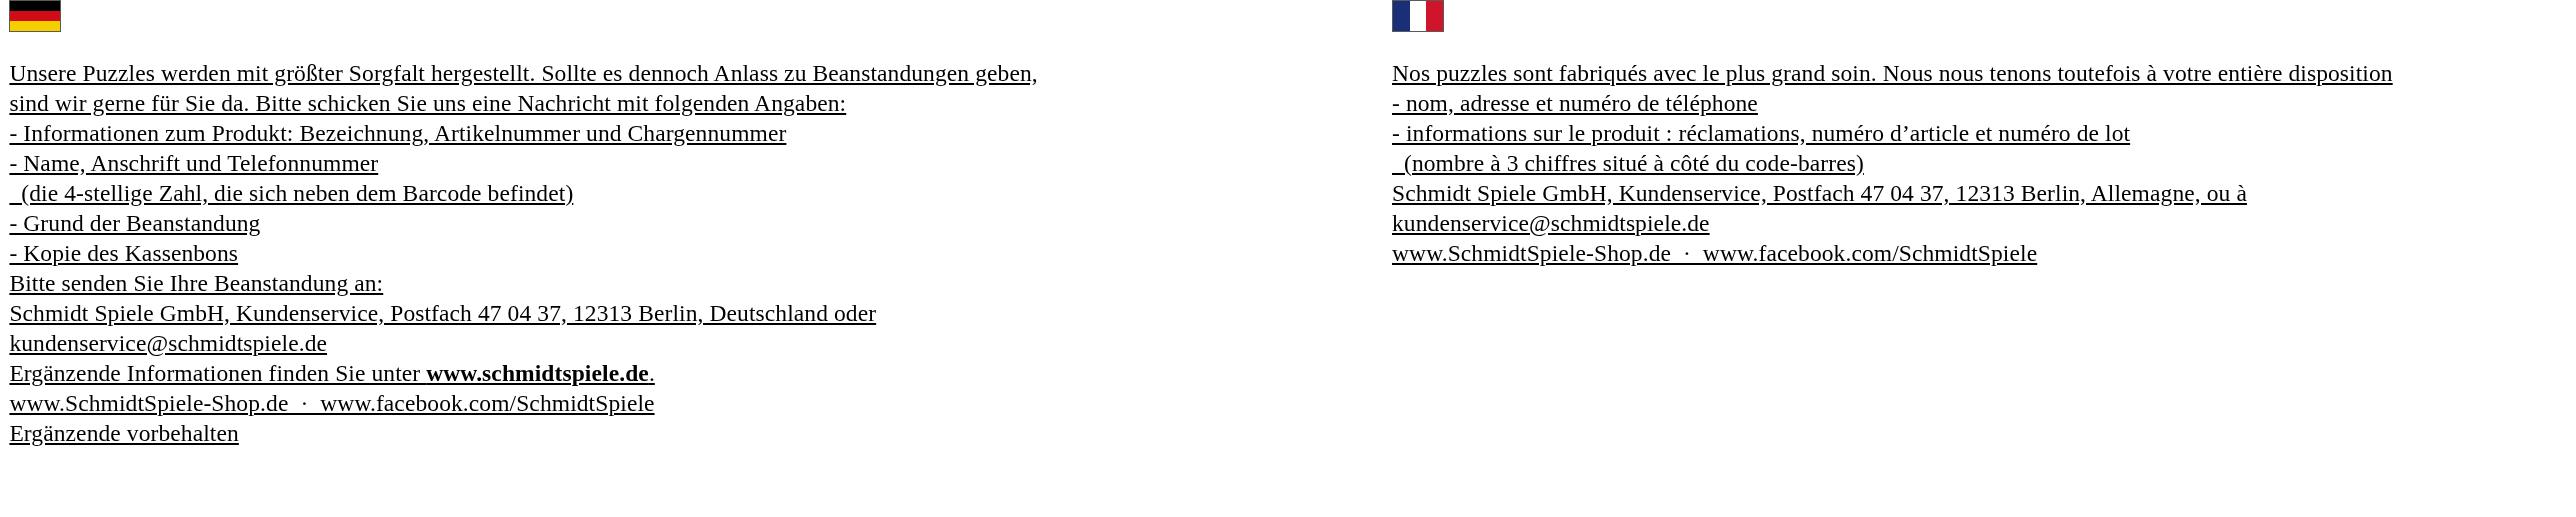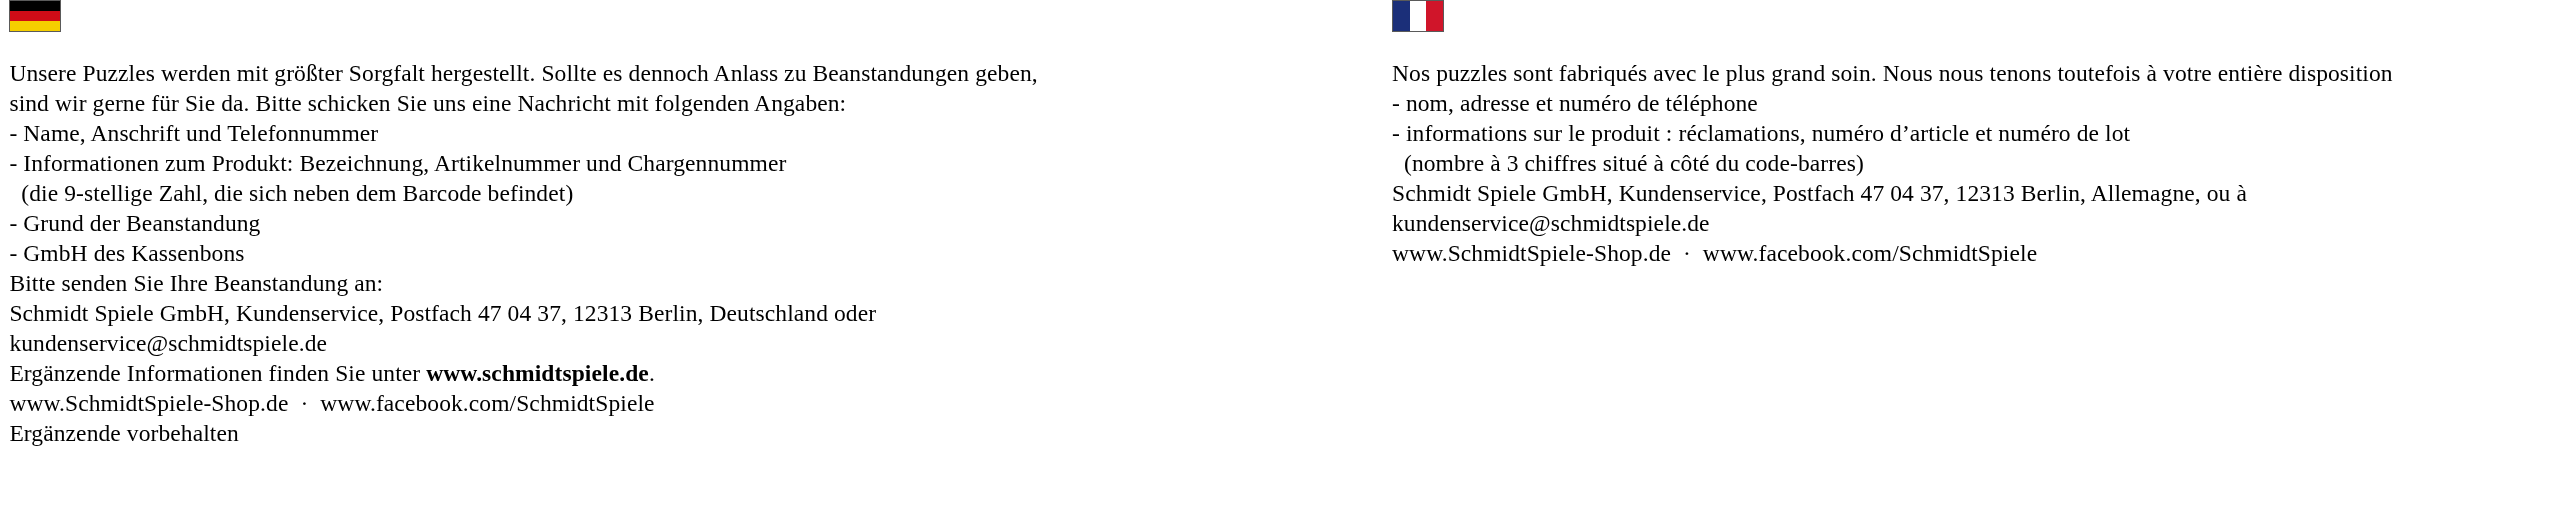--- a/index.html
+++ b/index.html
@@ -49,38 +49,39 @@
   }
 
   .lines {
     font-size: 23.5px;
     line-height: 30px;
     letter-spacing: 0.1px;
   }
   .line {
     white-space: pre;
     min-height: 30px;
+    text-decoration: underline;
   }
   b, .bold { font-weight: bold; }
 </style>
 </head>
 <body>
 
 <div class="page">
 
   <div class="column col-de">
     <div class="flag flag-de"></div>
     <div class="lines">
       <div class="line">Unsere Puzzles werden mit größter Sorgfalt hergestellt. Sollte es dennoch Anlass zu Beanstandungen geben,</div>
       <div class="line">sind wir gerne für Sie da. Bitte schicken Sie uns eine Nachricht mit folgenden Angaben:</div>
+      <div class="line">- Informationen zum Produkt: Bezeichnung, Artikelnummer und Chargennummer</div>
       <div class="line">- Name, Anschrift und Telefonnummer</div>
-      <div class="line">- Informationen zum Produkt: Bezeichnung, Artikelnummer und Chargennummer</div>
-      <div class="line">  (die 9-stellige Zahl, die sich neben dem Barcode befindet)</div>
+      <div class="line">  (die 4-stellige Zahl, die sich neben dem Barcode befindet)</div>
       <div class="line">- Grund der Beanstandung</div>
-      <div class="line">- GmbH des Kassenbons</div>
+      <div class="line">- Kopie des Kassenbons</div>
       <div class="line">Bitte senden Sie Ihre Beanstandung an:</div>
       <div class="line">Schmidt Spiele GmbH, Kundenservice, Postfach 47 04 37, 12313 Berlin, Deutschland oder</div>
       <div class="line">kundenservice@schmidtspiele.de</div>
       <div class="line"><span>Ergänzende Informationen finden Sie unter </span><b>www.schmidtspiele.de</b><span>.</span></div>
       <div class="line">www.SchmidtSpiele-Shop.de  ·  www.facebook.com/SchmidtSpiele</div>
       <div class="line">Ergänzende vorbehalten</div>
     </div>
   </div>
 
   <div class="column col-fr">

